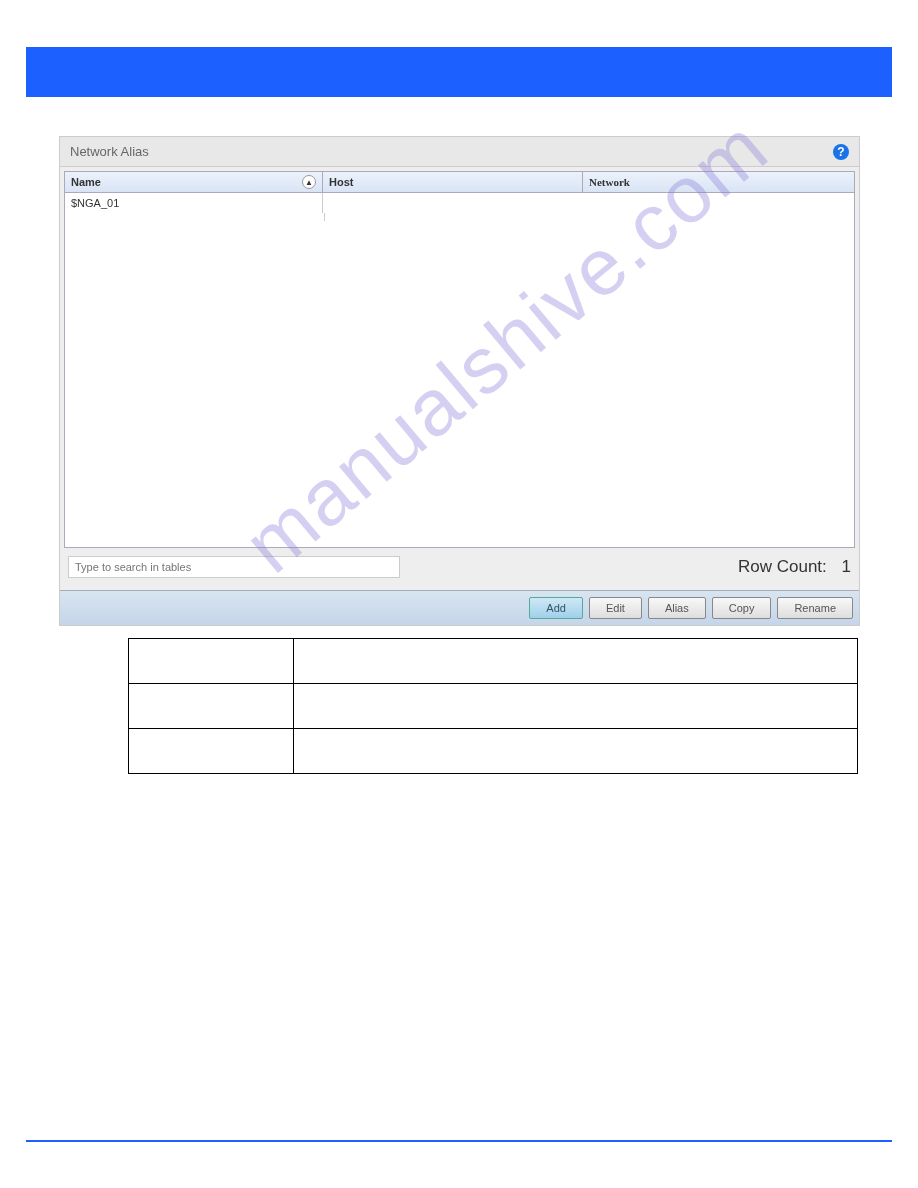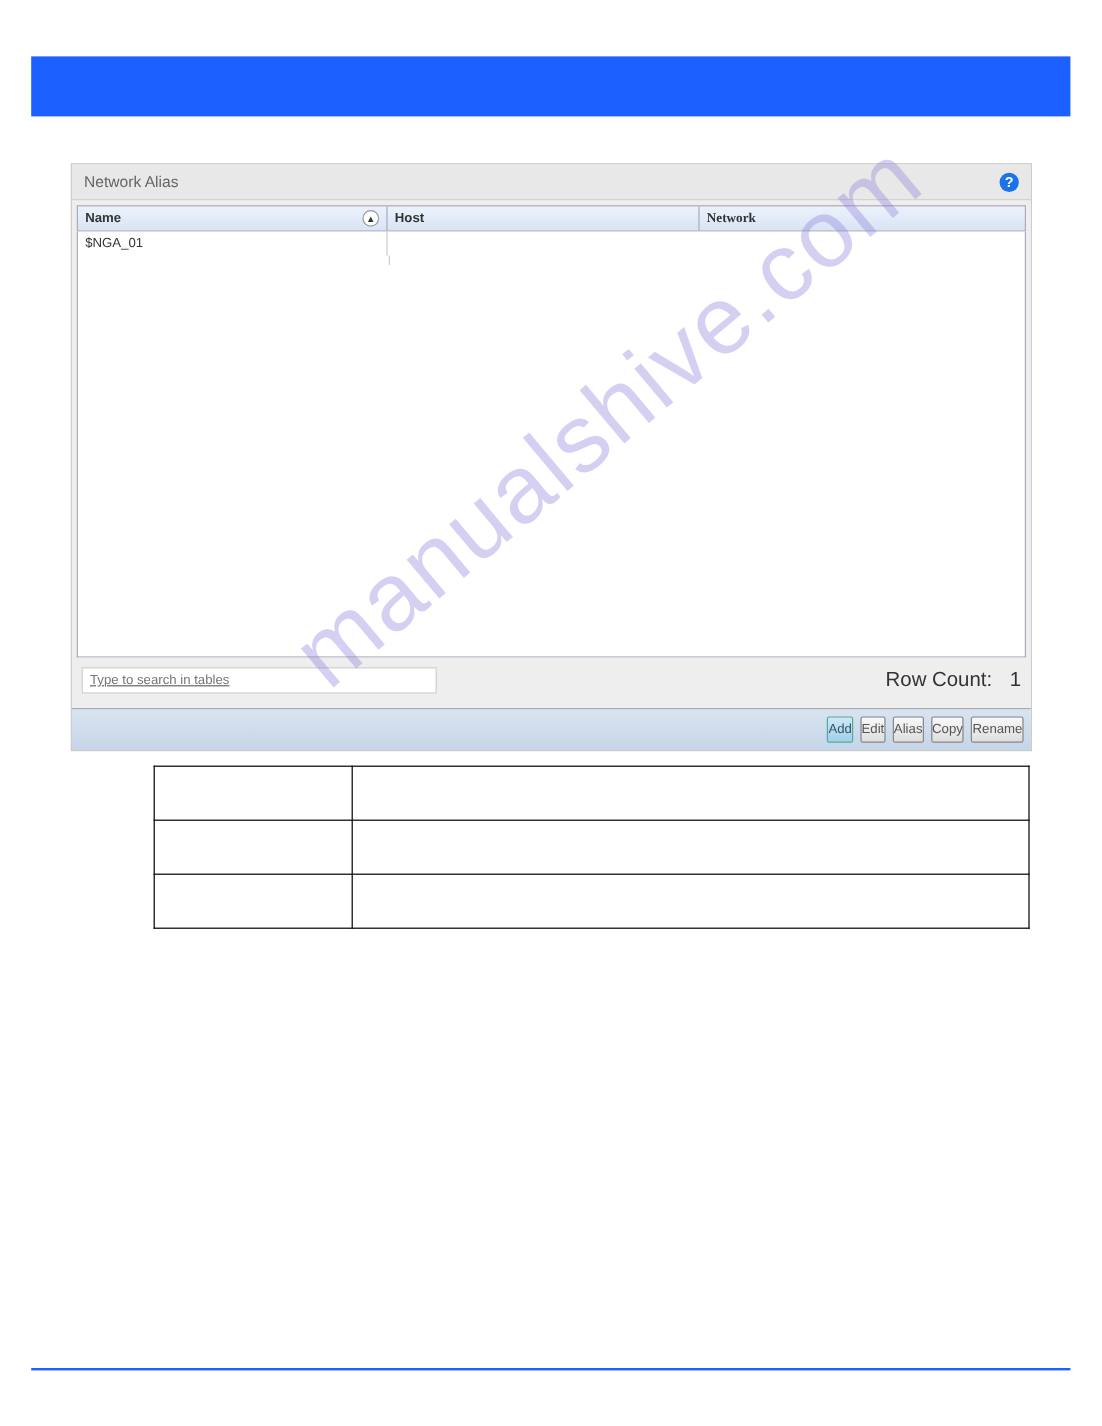--- a/index.html
+++ b/index.html
@@ -21,26 +21,26 @@
     .sort-icon { width: 14px; height: 14px; border: 1px solid #999; border-radius: 50%; display: inline-flex; align-items: center; justify-content: center; font-size: 8px; background: #fff; }
     
     .table-body { display: flex; height: 355px; border: 1px solid #aab; border-top: none; background: #fff; flex-direction: column; }
     .td { border-right: 1px solid #ccc; padding: 4px 6px; font-size: 11px; color: #333; }
     .td:last-child { border-right: none; }
     .td-name { width: 258px; }
     .td-host { width: 260px; }
     .td-network { flex: 1; }
     
     .table-footer { display: flex; justify-content: space-between; align-items: center; padding: 8px 4px; background: #eee; }
-    .search-input { width: 296px; height: 22px; padding: 2px 6px; font-size: 11px; border: 1px solid #ccc; background: #fff; color: #666; text-decoration: underline; }
+    .search-input { width: 332px; height: 22px; padding: 2px 6px; font-size: 11px; border: 1px solid #ccc; background: #fff; color: #666; }
     .row-count { font-size: 17px; color: #333; }
     .row-count span { margin-left: 10px; }
     
     .button-bar { display: flex; justify-content: flex-end; gap: 6px; padding: 6px 6px; background: linear-gradient(#d8e4f0, #c5d5e8); border-top: 1px solid #aab; }
-    .btn { height: 22px; padding: 2px 0; font-size: 11px; border: 1px solid #888; background: linear-gradient(#f8f8f8, #dedede); border-radius: 2px; cursor: pointer; color: #555; text-align: center; }
+    .btn { height: 22px; padding: 2px 16px; font-size: 11px; border: 1px solid #888; background: linear-gradient(#f8f8f8, #dedede); border-radius: 2px; cursor: pointer; color: #555; text-align: center; }
     .btn.primary { background: linear-gradient(#cfe8f7, #9fd0ea); border-color: #5a9; color: #356; }
     
     .info-table { position: absolute; left: 128px; top: 638px; width: 730px; border-collapse: collapse; }
     .info-table td { border: 1px solid #000; height: 45px; }
     .info-table .col1 { width: 165px; }
     .info-table .col2 { width: 565px; }
     
     .watermark { position: absolute; left: 180px; top: 300px; font-size: 80px; color: #8a7cd8; opacity: 0.35; transform: rotate(-40deg); pointer-events: none; z-index: 10; letter-spacing: 2px; }
     
     .bottom-line { position: absolute; left: 26px; top: 1140px; width: 866px; height: 2px; background: #1c60ff; }

